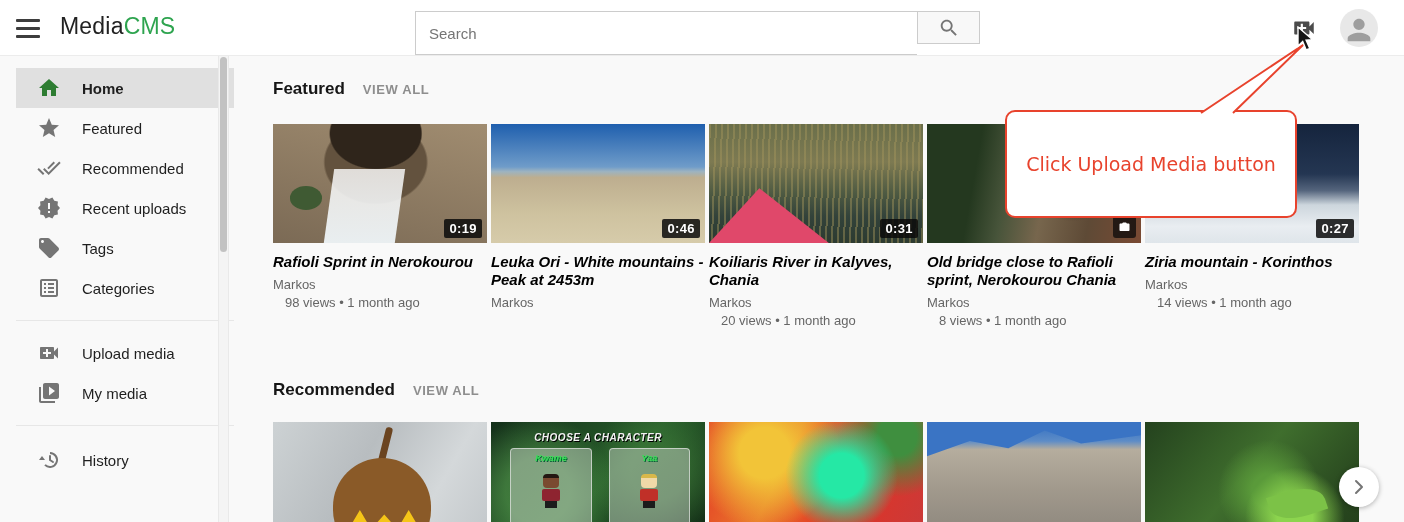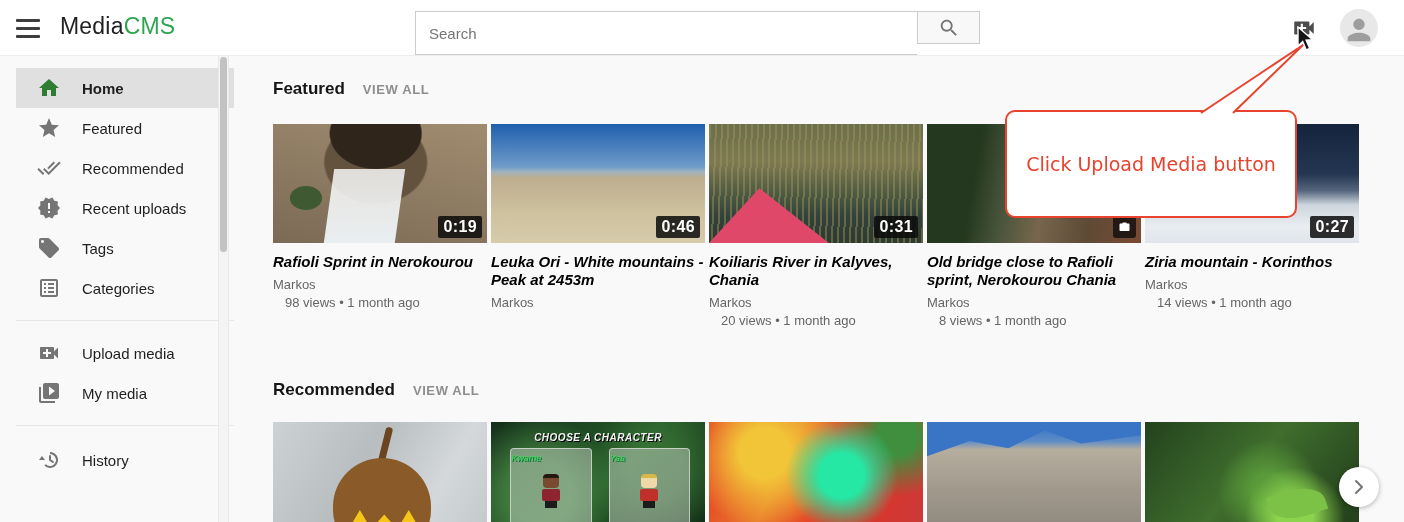--- a/index.html
+++ b/index.html
@@ -40,21 +40,21 @@
   .view-all { font-size:13px; font-weight:bold; color:#8e8e8e; letter-spacing:.6px; cursor:pointer; }
 
   .cards-row { position:absolute; left:44px; display:flex; gap:4px; }
   .feat-row { top:68px; }
   .rec-row { top:366px; }
   .card { width:214px; }
   .thumb { position:relative; width:214px; height:119px; cursor:pointer; overflow:hidden; }
   .card-title { margin-top:10px; font-size:15px; font-weight:bold; color:#000000; line-height:18px; cursor:pointer;font-style:italic; }
   .card-author { margin-top:6px; font-size:13px; color:#666; cursor:pointer; }
   .card-meta { margin-top:3px; font-size:13px; color:#666;margin-left:12px; }
-  .dur-badge { position:absolute; right:5px; bottom:5px; background:rgba(10,10,10,.85); color:#fff; font-size:16px; font-weight:bold; padding:2px 5px; border-radius:2px; letter-spacing:.4px; }
+  .dur-badge { position:absolute; right:5px; bottom:5px; background:rgba(10,10,10,.85); color:#fff; font-size:13px; font-weight:bold; padding:2px 5px; border-radius:2px; letter-spacing:.4px; }
   .cam-badge { position:absolute; right:5px; bottom:5px; background:rgba(10,10,10,.75); color:#fff; padding:3px 5px 1px; border-radius:3px; }
 
   
   .t-fountain { background:
     radial-gradient(ellipse 78px 60px at 48% 8%, #2f251b 0 58%, rgba(0,0,0,0) 60%),
     radial-gradient(ellipse 105px 85px at 48% 32%, #63523e 0 48%, rgba(0,0,0,0) 50%),
     linear-gradient(15deg, #7b6a55, #a08c70); }
   .t-fountain::after { content:""; position:absolute; left:26%; top:38%; width:33%; height:62%; background:linear-gradient(to bottom, rgba(255,255,255,.8), #e9eef0); transform:skewX(-8deg); }
   .t-fountain::before { content:""; position:absolute; left:8%; top:52%; width:15%; height:20%; background:#3f5a33; border-radius:50%; }
   .t-desert { background:linear-gradient(to bottom, #1f5fae 0%, #6f9cc9 36%, #9db3c0 40%, #bdae8f 45%, #cec29f 75%, #d6cbaa 100%); }
@@ -72,21 +72,21 @@
   .t-pumpkin .p-body { position:absolute; left:28%; top:30%; width:46%; height:82%; background:#8a5a28; border-radius:50% 50% 46% 46%; }
   .t-pumpkin .p-stem { position:absolute; left:51%; top:4%; width:3.5%; height:30%; background:#6b4420; border-radius:3px; transform:rotate(14deg); }
   .t-pumpkin .p-eyes { position:absolute; left:37%; top:74%; width:30%; height:11%; background:#f5c518; clip-path:polygon(0 100%, 12% 0, 24% 100%, 38% 100%, 50% 35%, 62% 100%, 76% 100%, 88% 0, 100% 100%); }
   .t-game { background:
     radial-gradient(circle at 22% 58%, rgba(95,170,85,.5) 0 18%, rgba(0,0,0,0) 42%),
     radial-gradient(circle at 78% 42%, rgba(80,150,70,.4) 0 15%, rgba(0,0,0,0) 38%),
     linear-gradient(135deg, #14301a, #275c2a 52%, #0f2613); }
   .game-title { position:absolute; top:8%; width:100%; text-align:center; color:#f2f2f2; font-size:10px; font-weight:bold; font-style:italic; letter-spacing:.5px; text-shadow:1px 1px 0 #000; }
   .game-panel { position:absolute; top:22%; width:38%; height:70%; background:rgba(195,205,195,.5); border:1px solid rgba(235,235,235,.65); border-radius:4px; }
   .game-panel.left { left:9%; } .game-panel.right { right:7%; }
-  .char-name { text-align:left; margin-top:4px; color:#35e055; font-size:9px; font-weight:normal; font-style:italic; text-shadow:1px 1px 0 #063; }
+  .char-name { text-align:center; margin-top:4px; color:#35e055; font-size:9px; font-weight:bold; font-style:italic; text-shadow:1px 1px 0 #063; }
   .char { position:absolute; left:50%; top:52%; transform:translate(-50%,-50%); width:22px; height:34px; }
   .char .head { width:16px; height:14px; margin:0 auto; border-radius:4px; }
   .char .body { width:18px; height:12px; margin:1px auto 0; border-radius:2px; }
   .char .legs { width:12px; height:7px; margin:0 auto; background:#1c1c1c; }
   .char.kwame .head { background:#7a4a30; border-top:4px solid #241812; }
   .char.kwame .body { background:#8e2430; }
   .char.yaa .head { background:#f0d9a8; border-top:4px solid #d8b84a; }
   .char.yaa .body { background:#c03028; }
   .t-colors { background:
     radial-gradient(circle at 62% 45%, #25e8a5 0 15%, rgba(37,232,165,0) 38%),

